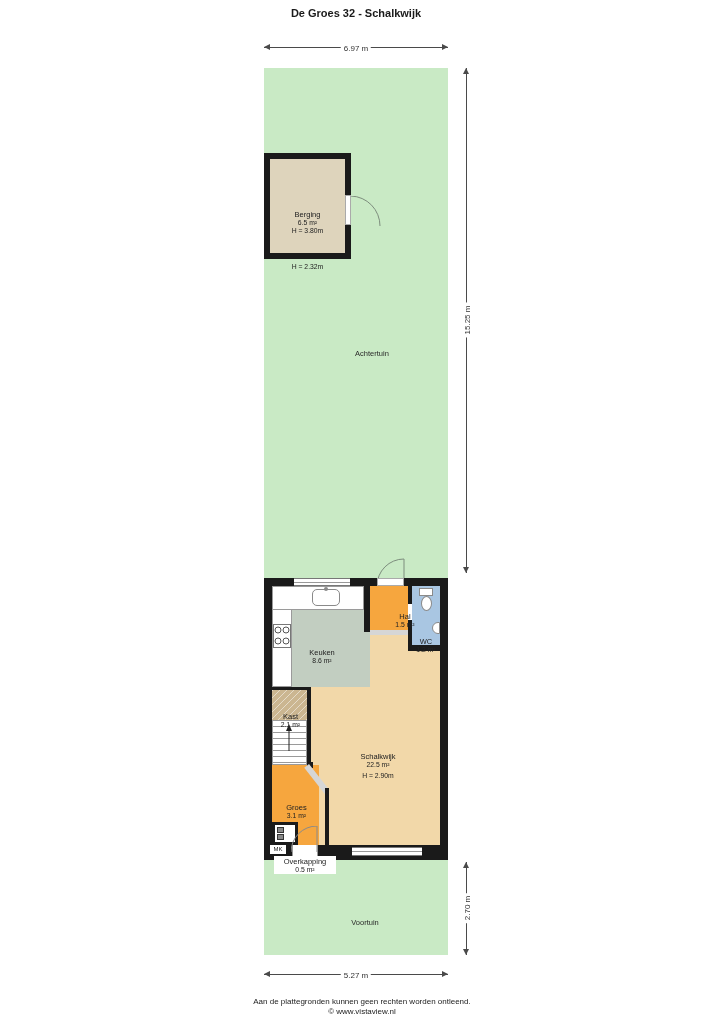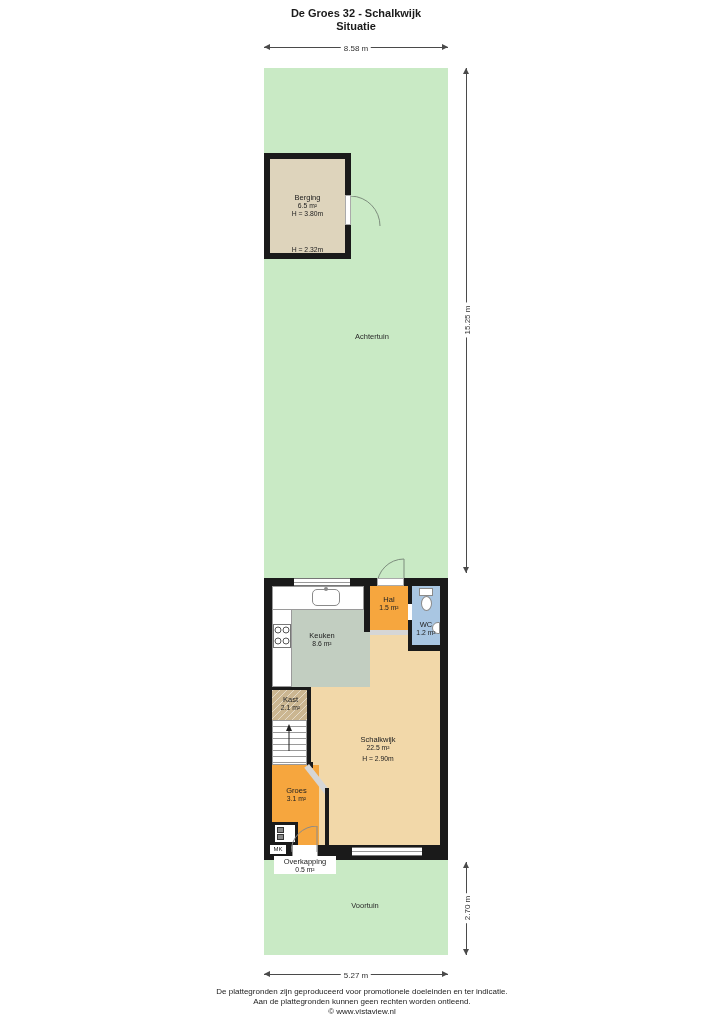--- a/index.html
+++ b/index.html
@@ -1,21 +1,21 @@
 <!DOCTYPE html>
 <html><head>
 <meta charset="utf-8">
 <style>
   html,body{margin:0;padding:0;background:#fff;}
   .canvas{position:relative;width:724px;height:1024px;background:#ffffff;
           font-family:"Liberation Sans","DejaVu Sans",sans-serif;overflow:hidden;}
   .abs{position:absolute;}
   .ttl{position:absolute;left:0;width:712px;text-align:center;font-weight:bold;
        font-size:11px;color:#1a1a1a;}
-  .room-label{position:absolute;text-align:center;color:#222;line-height:1.2;}
+  .room-label{position:absolute;text-align:center;color:#222;line-height:1.2;margin-top:17px;}
   .rname{font-size:7.5px;}
   .rsub{font-size:6.8px;}
   .dim-line-h{position:absolute;height:1px;background:#4a4a4a;}
   .dim-line-v{position:absolute;width:1px;background:#4a4a4a;}
   .dim-label{position:absolute;background:#fff;color:#333;font-size:8px;
              padding:0 3px;white-space:nowrap;transform:translate(-50%,-50%);}
   .dim-label-v{position:absolute;background:#fff;color:#333;font-size:8px;
              padding:0 3px;white-space:nowrap;transform:translate(-50%,-50%) rotate(-90deg);}
   .arr{position:absolute;width:0;height:0;}
   .arr.l{border-top:3px solid transparent;border-bottom:3px solid transparent;border-right:6px solid #4a4a4a;}
@@ -27,27 +27,26 @@
   .window i{position:absolute;left:0;right:0;top:45%;height:1px;background:#999;}
   .threshold{position:absolute;background:#d6d6d6;}
   .footer-line{position:absolute;left:0;width:724px;text-align:center;font-size:8px;color:#222;}
 </style>
 </head>
 <body>
 
 <div class="canvas">
 
   <div class="ttl" style="top:7px;">De Groes 32 - Schalkwijk</div>
-  <div class="ttl" style="top:20px;">Situatie</div>
 
   <div>
     <div class="dim-line-h" style="left:264px;top:47px;width:184px;"></div>
     <div class="arr l" style="left:264px;top:44px;"></div>
     <div class="arr r" style="left:442px;top:44px;"></div>
-    <div class="dim-label" style="left:356px;top:48px;">8.58 m</div>
+    <div class="dim-label" style="left:356px;top:48px;">6.97 m</div>
   </div>
 
   <div class="abs" style="left:264px;top:68px;width:184px;height:887px;background:#c9eac5;"></div>
   <div class="room-label" style="left:264px;top:332px;width:216px;font-size:7.5px;color:#2a2a2a;">Achtertuin</div>
   <div class="room-label" style="left:264px;top:901px;width:202px;font-size:7.5px;color:#2a2a2a;">Voortuin</div>
 
   <div class="abs" style="left:264px;top:153px;width:87px;height:106px;background:#1a1a1a;">
     <div class="abs" style="left:6px;top:6px;width:75px;height:94px;background:#ded4bc;"></div>
     <div class="abs" style="left:81px;top:42px;width:6px;height:30px;background:#fff;border:1px solid #aaa;box-sizing:border-box;"></div>
   </div>
@@ -140,21 +139,21 @@
 
     <svg class="abs" style="left:27px;top:248px;" width="27" height="27">
       <path d="M 0 26 A 26 26 0 0 1 26 0" fill="none" stroke="#8a8a8a" stroke-width="1"></path>
       <line x1="26" y1="0" x2="26" y2="26" stroke="#8a8a8a" stroke-width="1"></line>
     </svg>
 
     <div class="room-label" style="left:28px;top:53px;width:60px;">
       <div class="rname">Keuken</div>
       <div class="rsub">8.6 m²</div>
     </div>
-    <div class="room-label" style="left:106px;top:17px;width:38px;">
+    <div class="room-label" style="left:106px;top:17px;width:38px;padding-left:16px;">
       <div class="rname">Hal</div>
       <div class="rsub">1.5 m²</div>
     </div>
     <div class="room-label" style="left:148px;top:42px;width:28px;">
       <div class="rname">WC</div>
       <div class="rsub">1.2 m²</div>
     </div>
     <div class="room-label" style="left:8px;top:117px;width:37px;">
       <div class="rname">Kast</div>
       <div class="rsub">2.1 m²</div>
@@ -182,17 +181,16 @@
     <div class="dim-label-v" style="left:467px;top:908px;">2.70 m</div>
   </div>
 
   <div>
     <div class="dim-line-h" style="left:264px;top:974px;width:184px;"></div>
     <div class="arr l" style="left:264px;top:971px;"></div>
     <div class="arr r" style="left:442px;top:971px;"></div>
     <div class="dim-label" style="left:356px;top:975px;">5.27 m</div>
   </div>
 
-  <div class="footer-line" style="top:987px;">De plattegronden zijn geproduceerd voor promotionele doeleinden en ter indicatie.</div>
   <div class="footer-line" style="top:1007px;">© www.vistaview.nl</div>
   <div class="footer-line" style="top:997px;">Aan de plattegronden kunnen geen rechten worden ontleend.</div>
 
 </div>
 
 </body></html>

